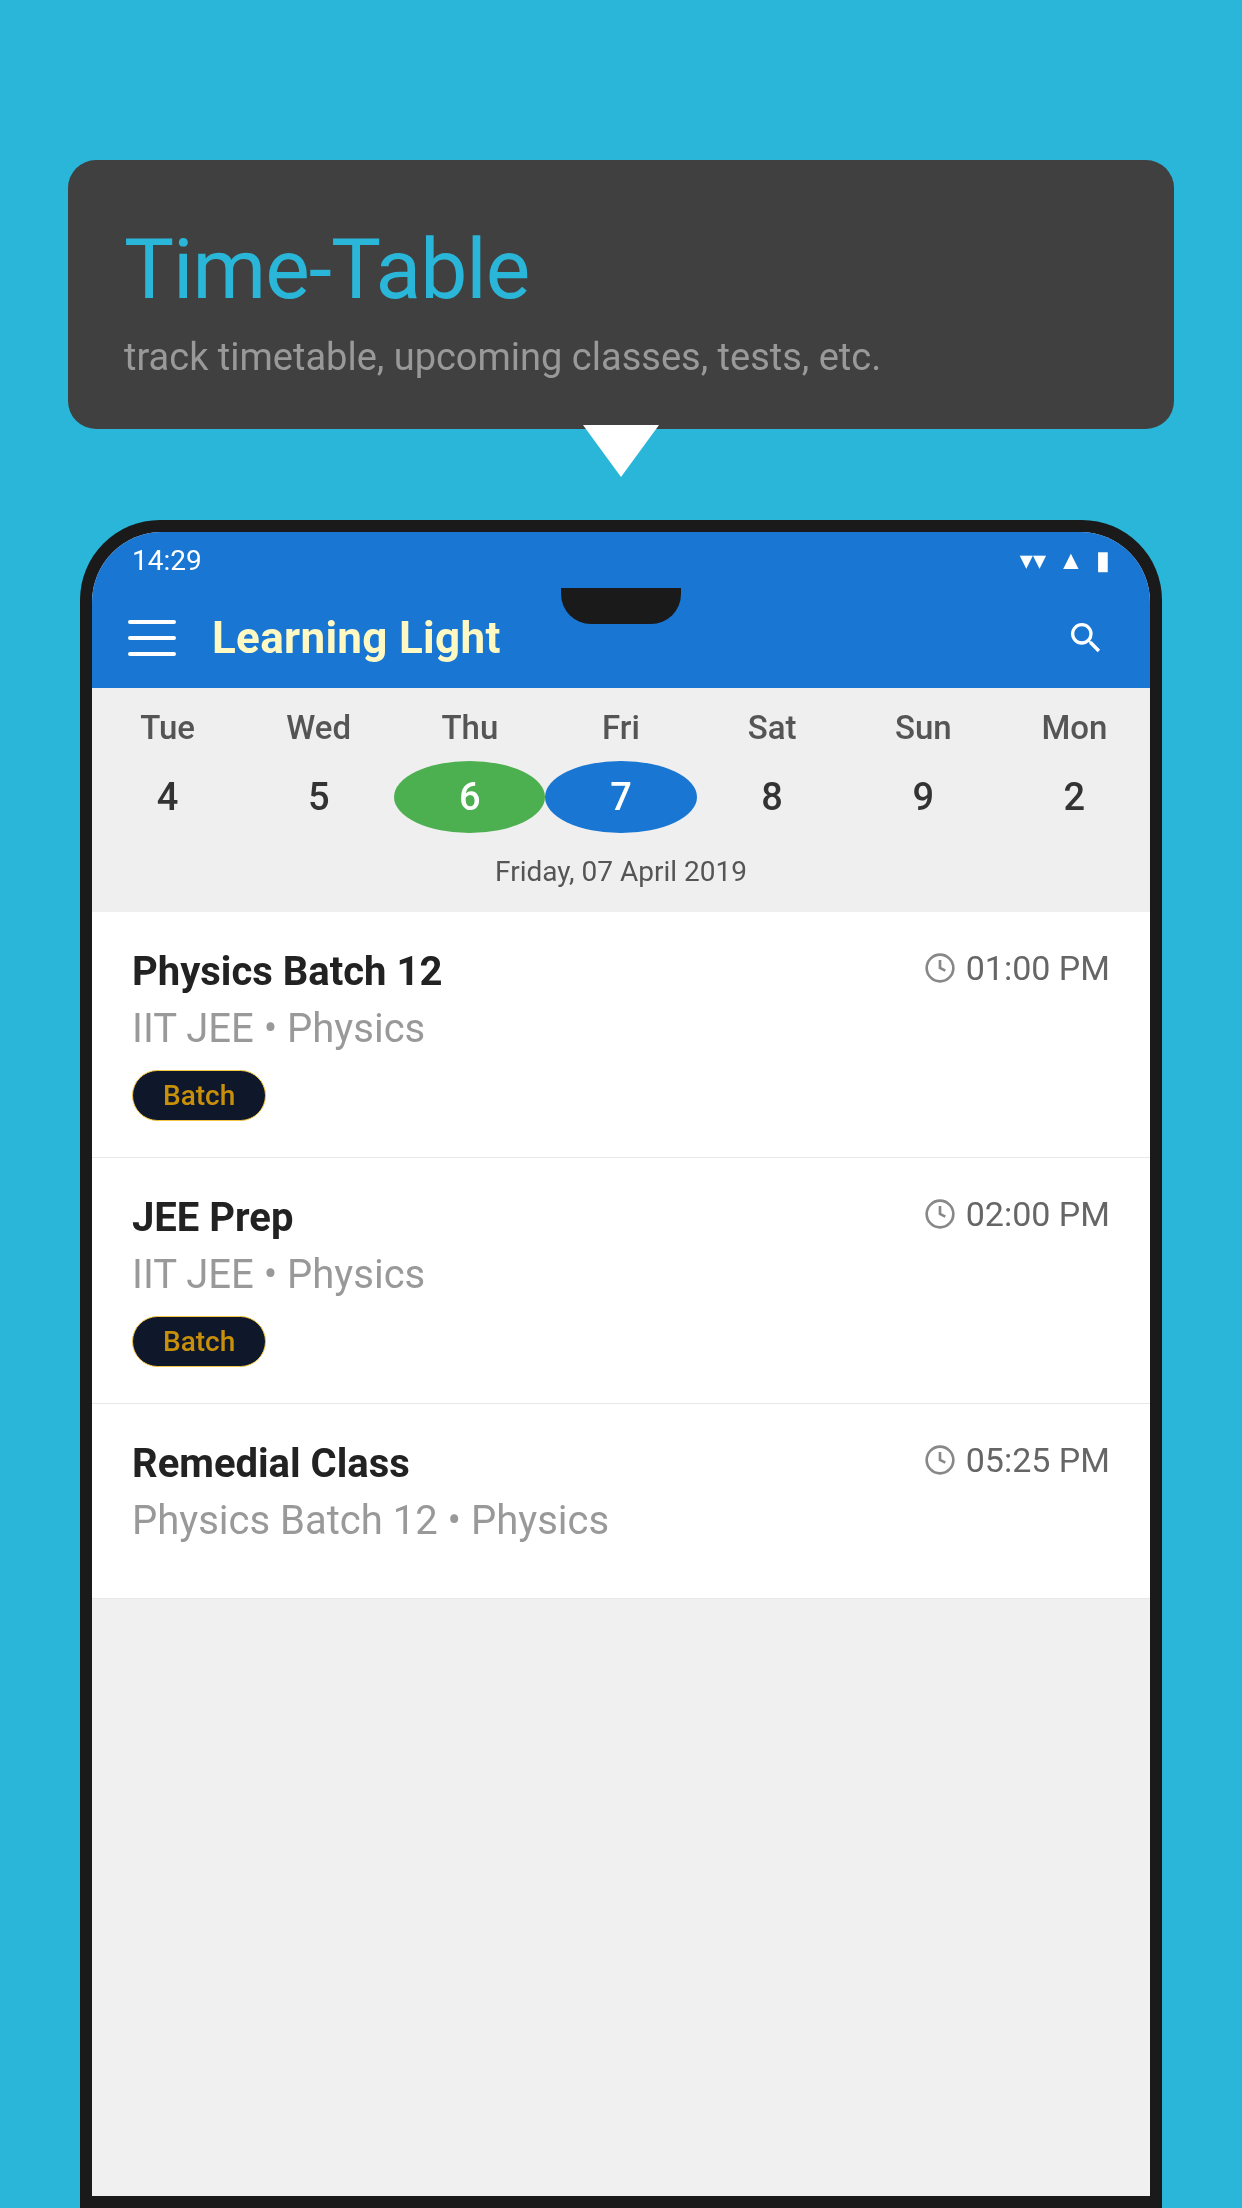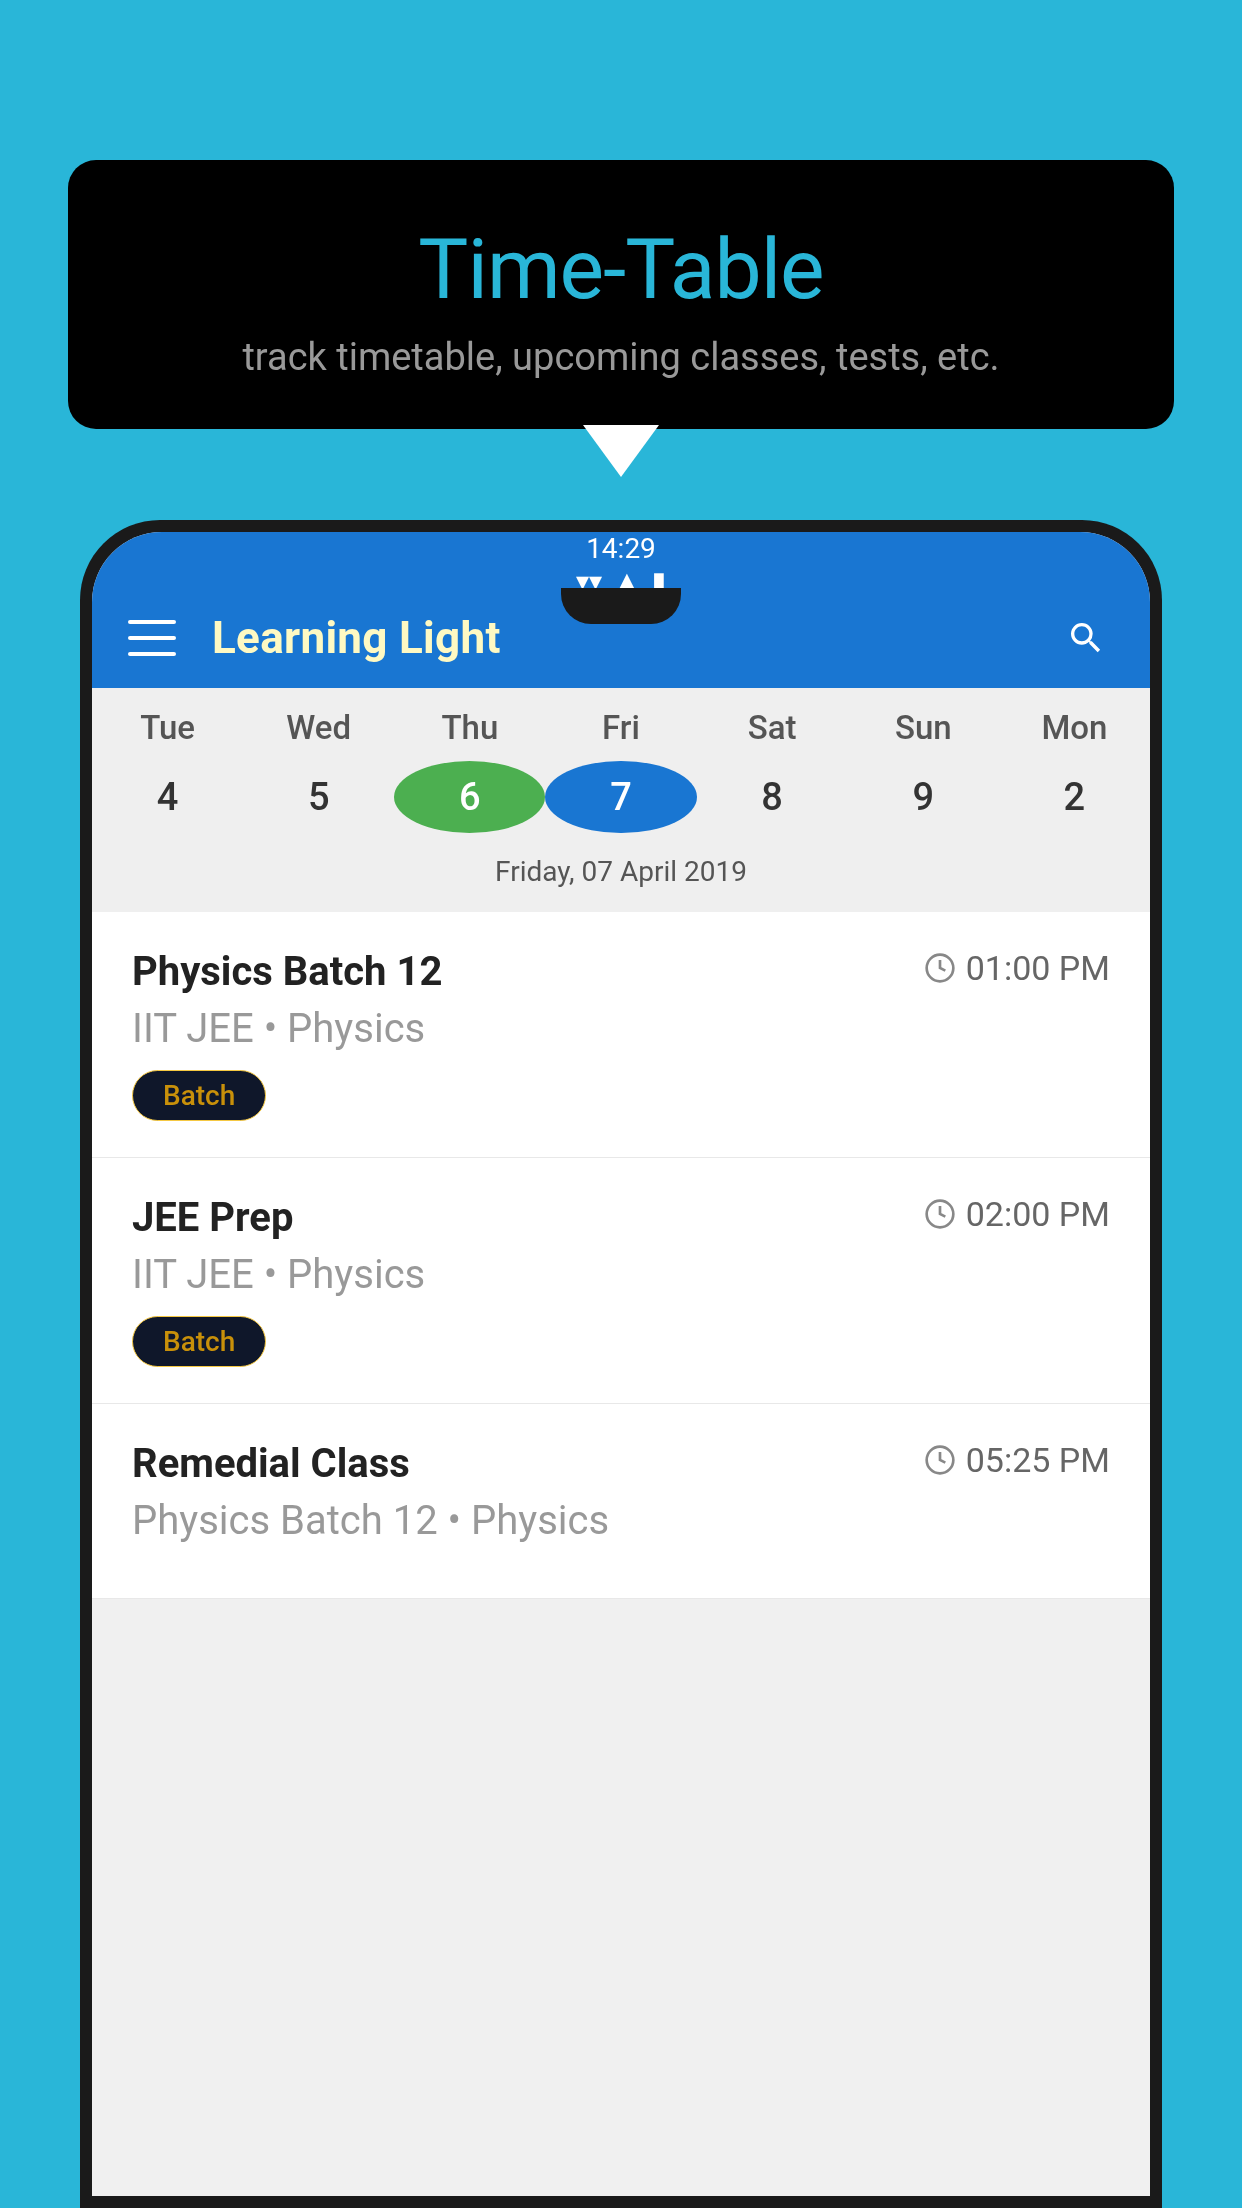--- a/index.html
+++ b/index.html
@@ -16,24 +16,23 @@
 
     
     .speech-bubble-container {
       position: absolute;
       top: 160px;
       left: 68px;
       right: 68px;
     }
 
     .speech-bubble {
-      background: #000000;
+      background: #404040;
       border-radius: 28px;
       padding: 60px 56px 50px;
-      text-align: center;
       position: relative;
     }
 
     .speech-bubble::after {
       content: '';
       position: absolute;
       bottom: -48px;
       left: 50%;
       transform: translateX(-50%);
       width: 0;
@@ -86,21 +85,20 @@
     
     .status-bar {
       background: #1976D2;
       height: 56px;
       display: flex;
       align-items: center;
       justify-content: space-between;
       padding: 0 40px;
       color: white;
       font-size: 28px;
-      flex-direction: column;
     }
 
     .status-icons {
       display: flex;
       gap: 12px;
       align-items: center;
     }
 
     
     .notch {

